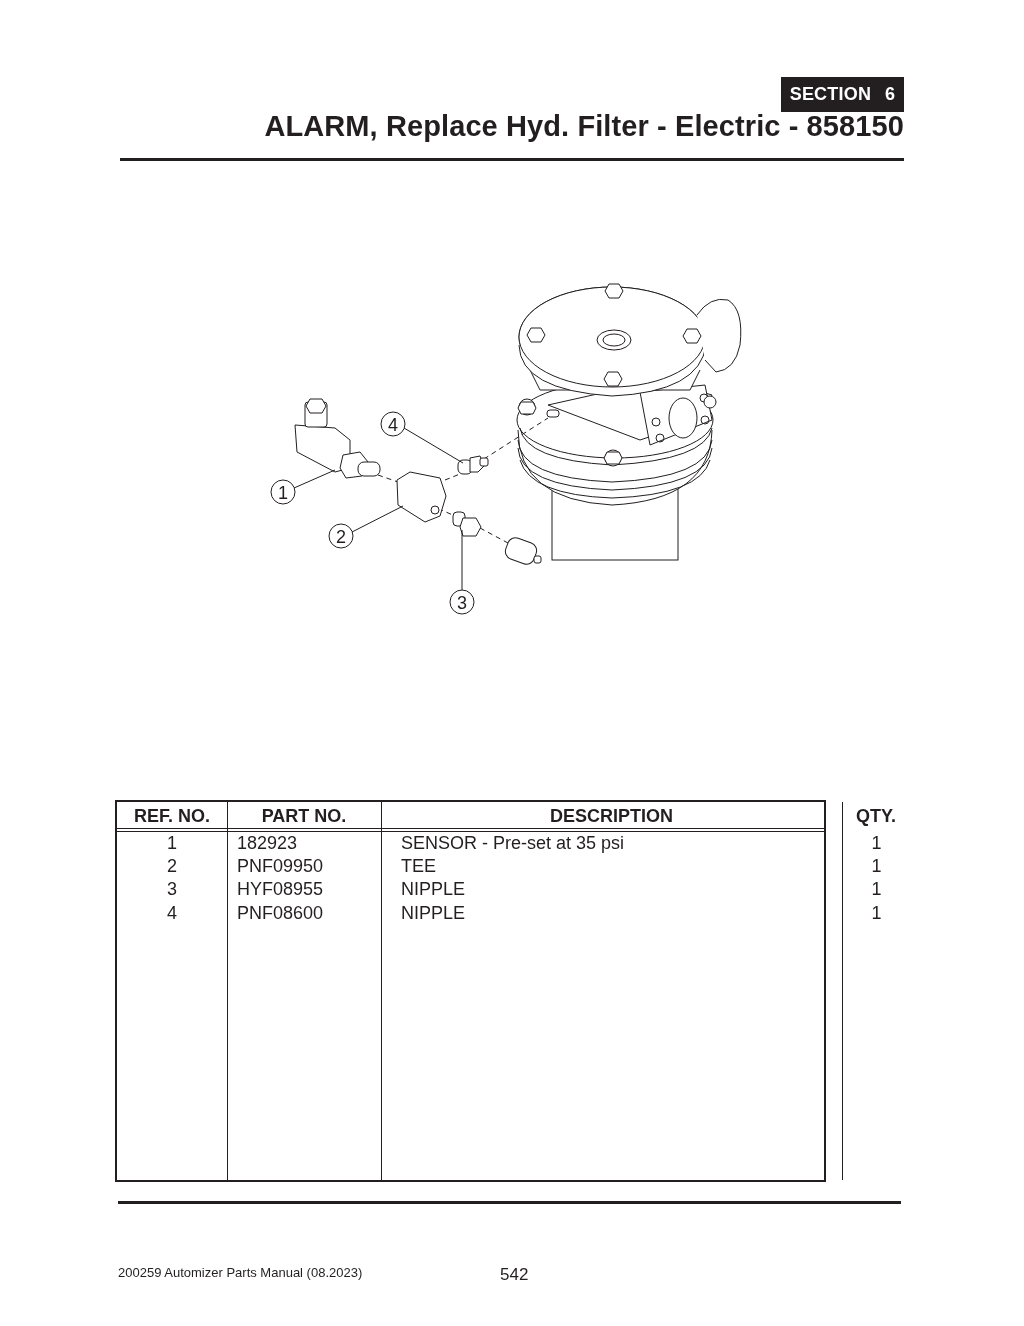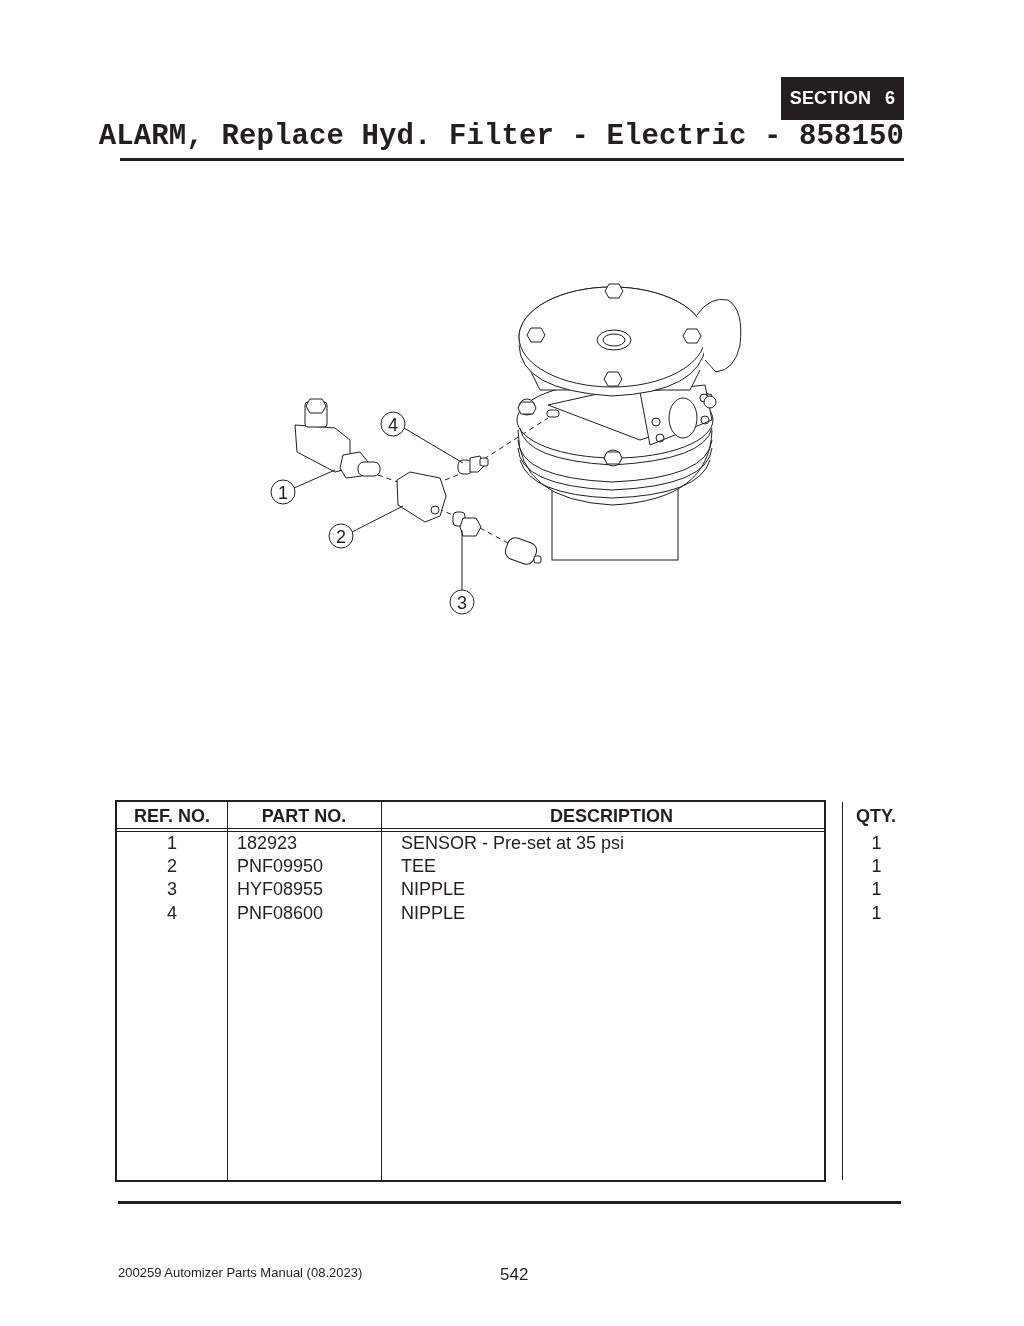--- a/index.html
+++ b/index.html
@@ -1,23 +1,23 @@
 <!DOCTYPE html>
 <html><head>
 <meta charset="utf-8">
 <style>
   html, body { margin:0; padding:0; background:#ffffff; }
   body { width:1024px; height:1326px; position:relative; overflow:hidden;
          font-family:"Liberation Sans", sans-serif; color:#231f20; }
-  .section-badge { position:absolute; left:781px; top:77px; width:123px; height:43px;
+  .section-badge { position:absolute; left:781px; top:77px; width:123px; height:35px;
          background:#231f20; color:#ffffff; font-weight:bold; font-size:18px;
          display:flex; align-items:center; justify-content:center; letter-spacing:0.2px; }
   .section-badge .num { margin-left:14px; }
-  .page-title { position:absolute; right:120px; top:120px; font-weight:bold; font-size:29px;
-         white-space:nowrap; letter-spacing:0.1px;font-family:Liberation Mono, monospace; }
+  .page-title { position:absolute; right:120px; top:110px; font-weight:bold; font-size:29px;
+         white-space:nowrap; letter-spacing:0.1px; }
   .rule-top { position:absolute; left:120px; top:158px; width:784px; height:3px; background:#231f20; }
   .diagram { position:absolute; left:250px; top:270px; width:500px; height:360px; }
   .parts-table { position:absolute; left:115px; top:800px; width:711px; height:382px;
          border:2px solid #231f20; box-sizing:border-box; }
   .col-line { position:absolute; top:0; bottom:0; width:0; border-left:1.5px solid #231f20; }
   .hdr-line1 { position:absolute; left:0; right:0; top:26px; border-top:1.5px solid #231f20; }
   .hdr-line2 { position:absolute; left:0; right:0; top:29px; border-top:1.5px solid #231f20; }
   .th { position:absolute; top:2px; height:24px; font-weight:bold; font-size:18px;
         display:flex; align-items:center; justify-content:center; }
   .row { position:absolute; left:0; right:0; height:24px; font-size:18px; }

